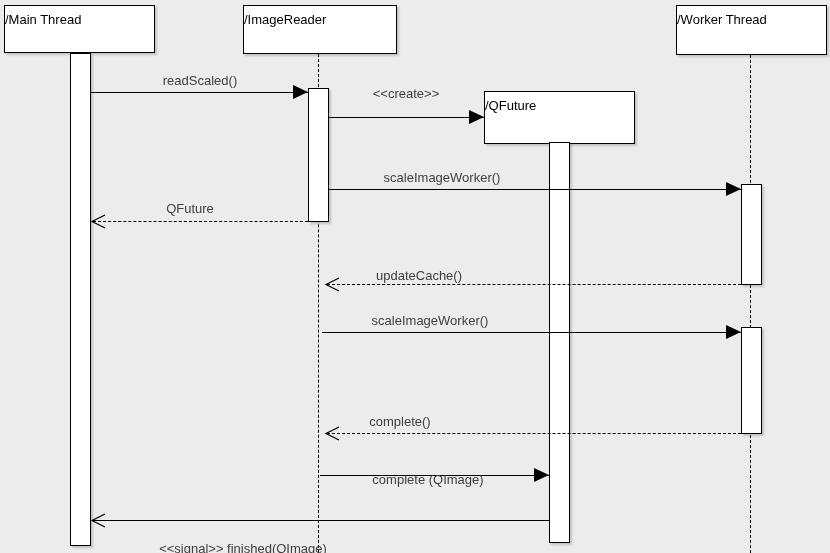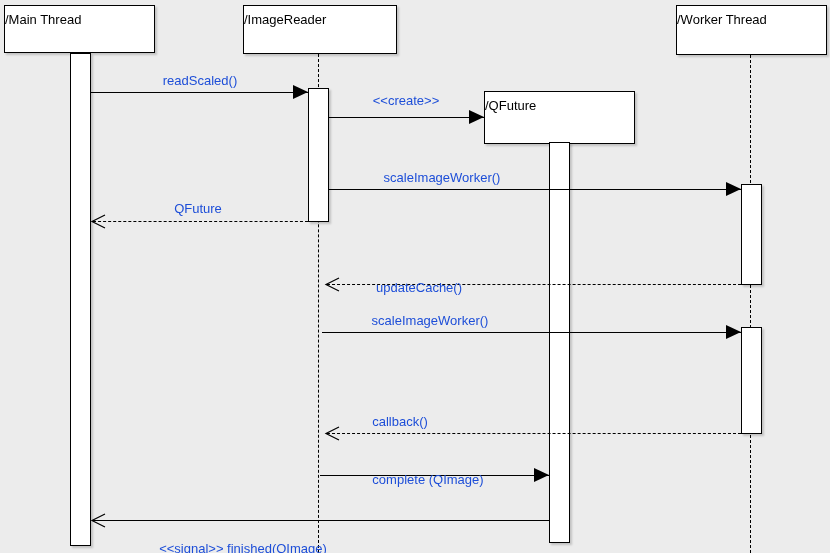--- a/index.html
+++ b/index.html
@@ -19,21 +19,21 @@
   }
   .activation {
     position:absolute; background:#ffffff; border:1px solid #000;
     box-shadow:2px 2px 2px rgba(0,0,0,0.18);
   }
   .msg-line {
     position:absolute; height:0; border-top:1px solid #000;
   }
   .msg-line.dashed { border-top-style:dashed; }
   .msg-label {
-    position:absolute; font-size:13px; color:#1d4ed8; white-space:nowrap;
+    position:absolute; font-size:13px; color:#404040; white-space:nowrap;
     transform:translateX(-50%);
   }
   .head-filled {
     position:absolute; width:0; height:0;
     border-top:7px solid transparent; border-bottom:7px solid transparent;
     border-left:15px solid #000;
   }
   .head-open { position:absolute; }
 </style>
 </head>
@@ -62,47 +62,47 @@
   <div class="activation" style="left:549px; top:142px; width:21px; height:401px;"></div>
   <div class="activation" style="left:741px; top:184px; width:21px; height:101px;"></div>
   <div class="activation" style="left:741px; top:327px; width:21px; height:107px;"></div>
 
   <div class="msg-line" style="left:91px; top:92px; width:217px;"></div>
   <div class="head-filled" style="left:293px; top:85px;"></div>
   <div class="msg-label" style="left:200px; top:73px;">readScaled()</div>
 
   <div class="msg-line" style="left:329px; top:117px; width:155px;"></div>
   <div class="head-filled" style="left:469px; top:110px;"></div>
-  <div class="msg-label" style="left:406px; top:93px;">&lt;&lt;create&gt;&gt;</div>
+  <div class="msg-label" style="left:406px; top:86px;">&lt;&lt;create&gt;&gt;</div>
 
   <div class="msg-line" style="left:329px; top:189px; width:412px;"></div>
   <div class="head-filled" style="left:726px; top:182px;"></div>
   <div class="msg-label" style="left:442px; top:170px;">scaleImageWorker()</div>
 
   <div class="msg-line dashed" style="left:93px; top:221px; width:215px;"></div>
   <svg class="head-open" style="left:90px; top:213px;" width="16" height="16" viewBox="0 0 16 16">
     <path d="M15 2 L2 8.5 L15 15" fill="none" stroke="#000" stroke-width="1.2"></path>
   </svg>
-  <div class="msg-label" style="left:190px; top:201px;margin-left:8px;">QFuture</div>
+  <div class="msg-label" style="left:190px; top:201px;">QFuture</div>
 
   <div class="msg-line dashed" style="left:327px; top:284px; width:414px;"></div>
   <svg class="head-open" style="left:324px; top:276px;" width="16" height="16" viewBox="0 0 16 16">
     <path d="M15 2 L2 8.5 L15 15" fill="none" stroke="#000" stroke-width="1.2"></path>
   </svg>
-  <div class="msg-label" style="left:419px; top:280px;">updateCache()</div>
+  <div class="msg-label" style="left:419px; top:268px;">updateCache()</div>
 
   <div class="msg-line" style="left:322px; top:332px; width:419px;"></div>
   <div class="head-filled" style="left:726px; top:325px;"></div>
   <div class="msg-label" style="left:430px; top:313px;">scaleImageWorker()</div>
 
   <div class="msg-line dashed" style="left:327px; top:433px; width:414px;"></div>
   <svg class="head-open" style="left:324px; top:425px;" width="16" height="16" viewBox="0 0 16 16">
     <path d="M15 2 L2 8.5 L15 15" fill="none" stroke="#000" stroke-width="1.2"></path>
   </svg>
-  <div class="msg-label" style="left:400px; top:414px;">callback()</div>
+  <div class="msg-label" style="left:400px; top:414px;">complete()</div>
 
   <div class="msg-line" style="left:320px; top:475px; width:229px;"></div>
   <div class="head-filled" style="left:534px; top:468px;"></div>
   <div class="msg-label" style="left:428px; top:472px;">complete (QImage)</div>
 
   <div class="msg-line" style="left:93px; top:520px; width:456px;"></div>
   <svg class="head-open" style="left:90px; top:512px;" width="16" height="16" viewBox="0 0 16 16">
     <path d="M15 2 L2 8.5 L15 15" fill="none" stroke="#000" stroke-width="1.2"></path>
   </svg>
   <div class="msg-label" style="left:243px; top:501px;margin-top:40px;">&lt;&lt;signal&gt;&gt; finished(QImage)</div>

